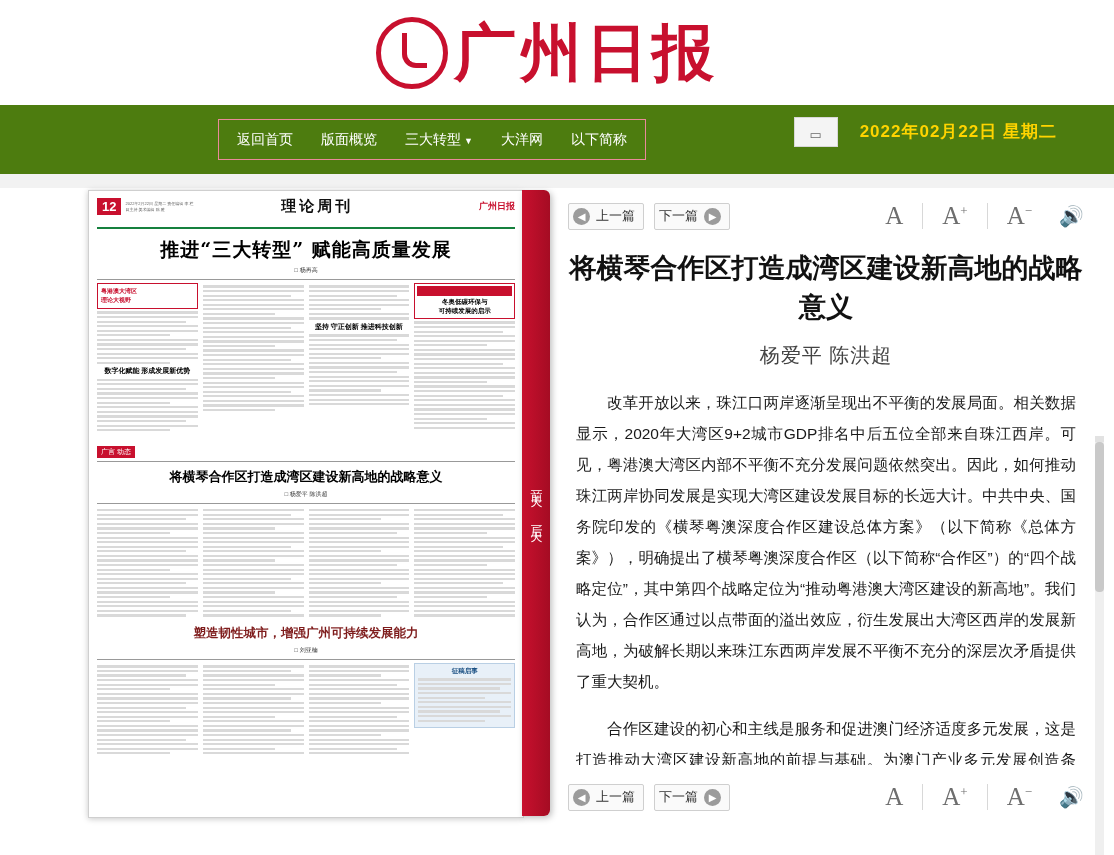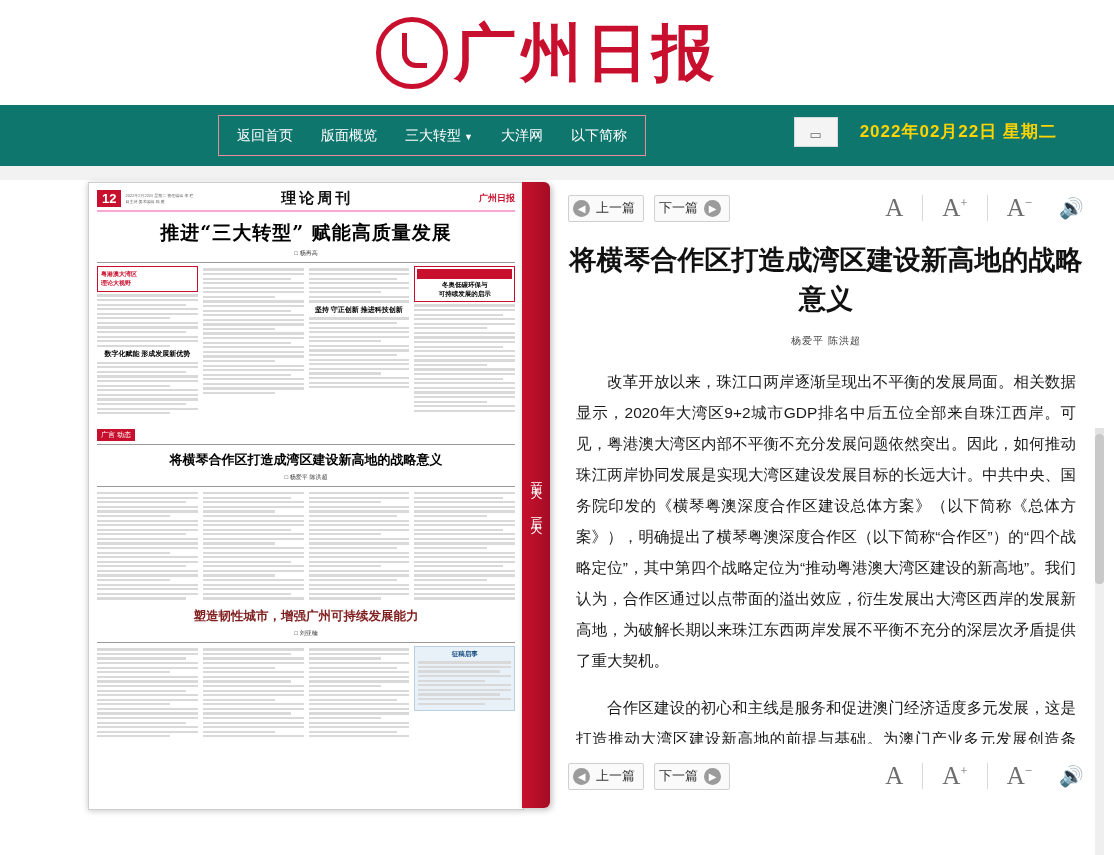--- a/index.html
+++ b/index.html
@@ -26,21 +26,21 @@
     border-left:5px solid #c8102e;border-bottom:5px solid #c8102e;
     border-bottom-left-radius:14px;transform:translate(2px,-2px);
   }
   .logo-text{
     font-family:"DejaVu Serif","Liberation Serif",serif;
     font-size:62px;font-weight:bold;color:#c8102e;
     letter-spacing:4px;line-height:1;
   }
   
   .navbar{
-    height:61px;background:#0f766e;position:relative;
+    height:69px;background:#4d7c0f;position:relative;
     display:flex;align-items:center;
   }
   .nav-box{
     margin-left:218px;border:1px solid #ea8a9a;
     height:39px;display:flex;align-items:center;padding:0 4px;
   }
   .nav-item{
     color:#ffffff;font-size:14px;padding:0 14px;cursor:pointer;
     white-space:nowrap;
   }
@@ -67,21 +67,21 @@
   
   .paper-col{width:540px;position:relative;}
   .paper{
     position:absolute;left:88px;top:2px;width:434px;height:626px;
     background:#ffffff;border:1px solid #cfcfcf;
     box-shadow:0 1px 6px rgba(0,0,0,.22);
     overflow:hidden;
   }
   .paper-inner{padding:6px 8px;transform-origin:top left;}
   .ph-head{
-    display:flex;align-items:center;border-bottom:2px solid #f9a8d4;padding-bottom:2px;
+    display:flex;align-items:center;border-bottom:2px solid #15803d;padding-bottom:11px;
   }
   .ph-num{
     background:#c8102e;color:#fff;font-weight:bold;font-size:13px;
     padding:1px 5px;margin-right:4px;
   }
   .ph-meta{font-size:4px;color:#666;line-height:1.3;width:70px;}
   .ph-title{
     flex:1;text-align:center;font-family:"DejaVu Serif","Liberation Serif",serif;
     font-size:15px;font-weight:bold;letter-spacing:3px;color:#111;
   }
@@ -145,21 +145,21 @@
   }
   .font-btn sup{font-size:13px;}
   .divider-v{width:1px;height:26px;background:#d8d8d8;}
   .speaker{font-size:20px;color:#555;cursor:pointer;padding-left:8px;}
   .art-title{
     font-family:"DejaVu Serif","Liberation Serif",serif;
     font-size:27px;font-weight:bold;color:#111;text-align:center;
     line-height:1.45;margin:4px 0 0;
   }
   .art-author{
-    text-align:center;font-size:10px;color:#444;margin:16px 0 18px;letter-spacing:1px;
+    text-align:center;font-size:20px;color:#444;margin:16px 0 18px;letter-spacing:1px;
   }
   .art-body{
     height:378px;overflow:hidden;position:relative;
     font-size:15.5px;line-height:2.0;color:#1a1a1a;text-align:justify;
     font-family:"Liberation Sans","DejaVu Sans",sans-serif;
   }
   .art-body p{margin:0 8px 16px;text-indent:2em;}
   .scrollbar{
     position:absolute;right:10px;top:254px;width:9px;height:535px;background:#efefef;
   }

